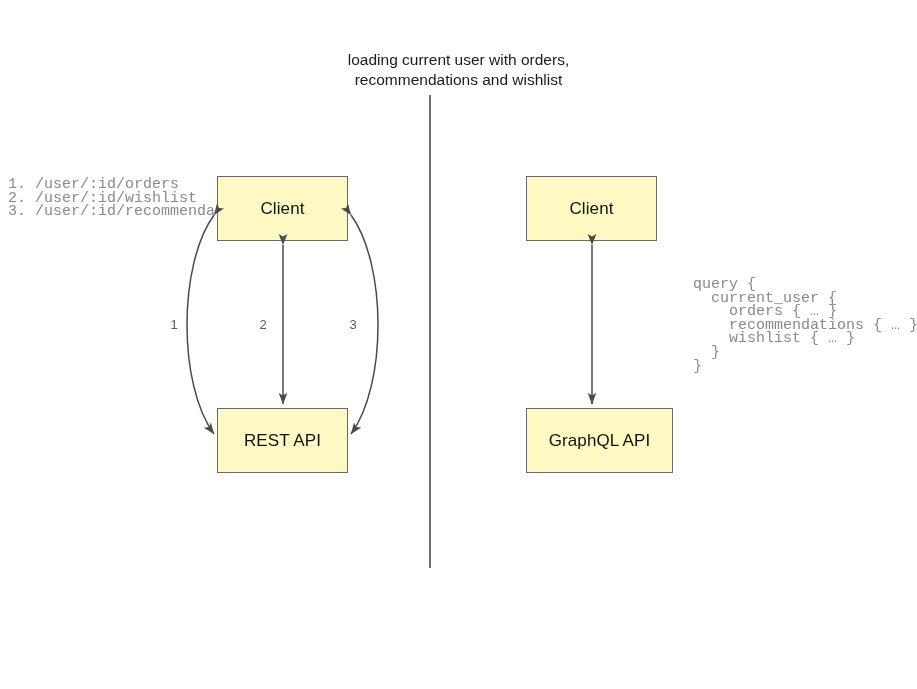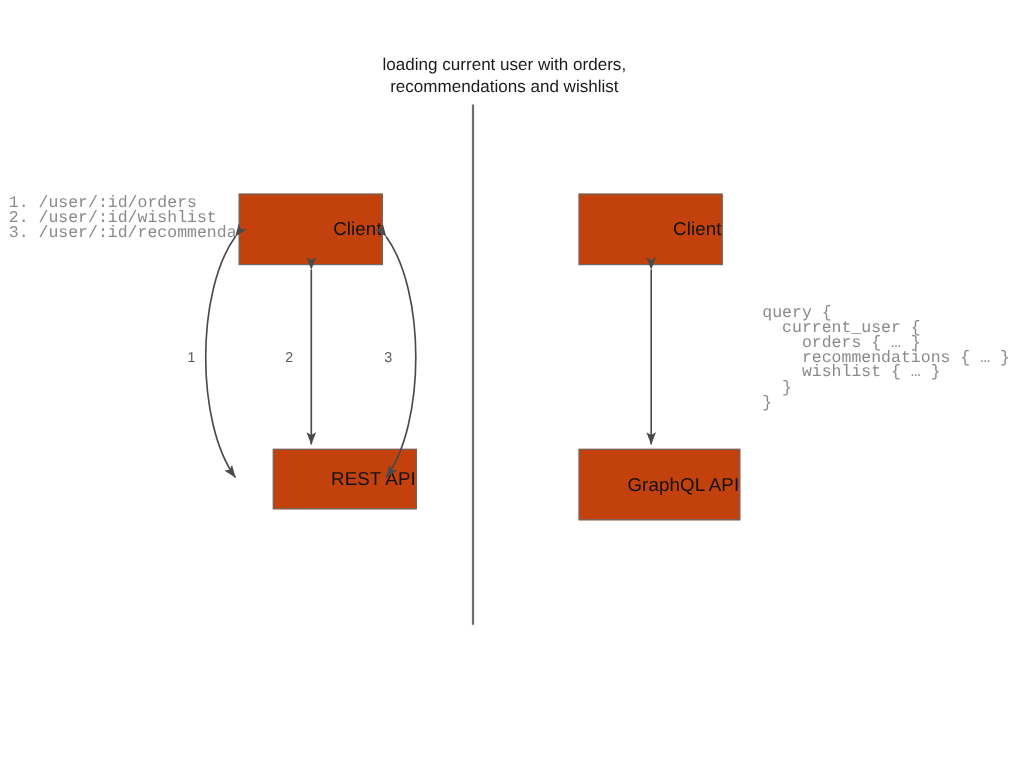--- a/index.html
+++ b/index.html
@@ -41,32 +41,32 @@
     top: 95px;
     width: 1.6px;
     height: 473px;
     background: #6f6f6f;
   }
 
   
   .node {
     position: absolute;
     box-sizing: border-box;
-    background: #c2410c;
+    background: #fef9c3;
     border: 1.4px solid #6a6a6a;
     display: flex;
     align-items: center;
-    justify-content: flex-end;
+    justify-content: center;
     font-size: 17px;
     color: #121212;
     font-family: "Liberation Sans", sans-serif;
     letter-spacing: 0.1px;
   }
   .node-client-rest  { left: 217px; top: 176px; width: 131px; height: 65px; }
-  .node-rest-api     { left: 217px; top: 408px; width: 131px; height: 55px; margin-left: 31px; }
+  .node-rest-api     { left: 217px; top: 408px; width: 131px; height: 65px; }
   .node-client-gql   { left: 526px; top: 176px; width: 131px; height: 65px; }
   .node-graphql-api  { left: 526px; top: 408px; width: 147px; height: 65px; }
 
   
   .code {
     position: absolute;
     font-family: "Liberation Mono", "DejaVu Sans Mono", monospace;
     font-size: 15px;
     line-height: 13.6px;
     color: #8a8a8a;

